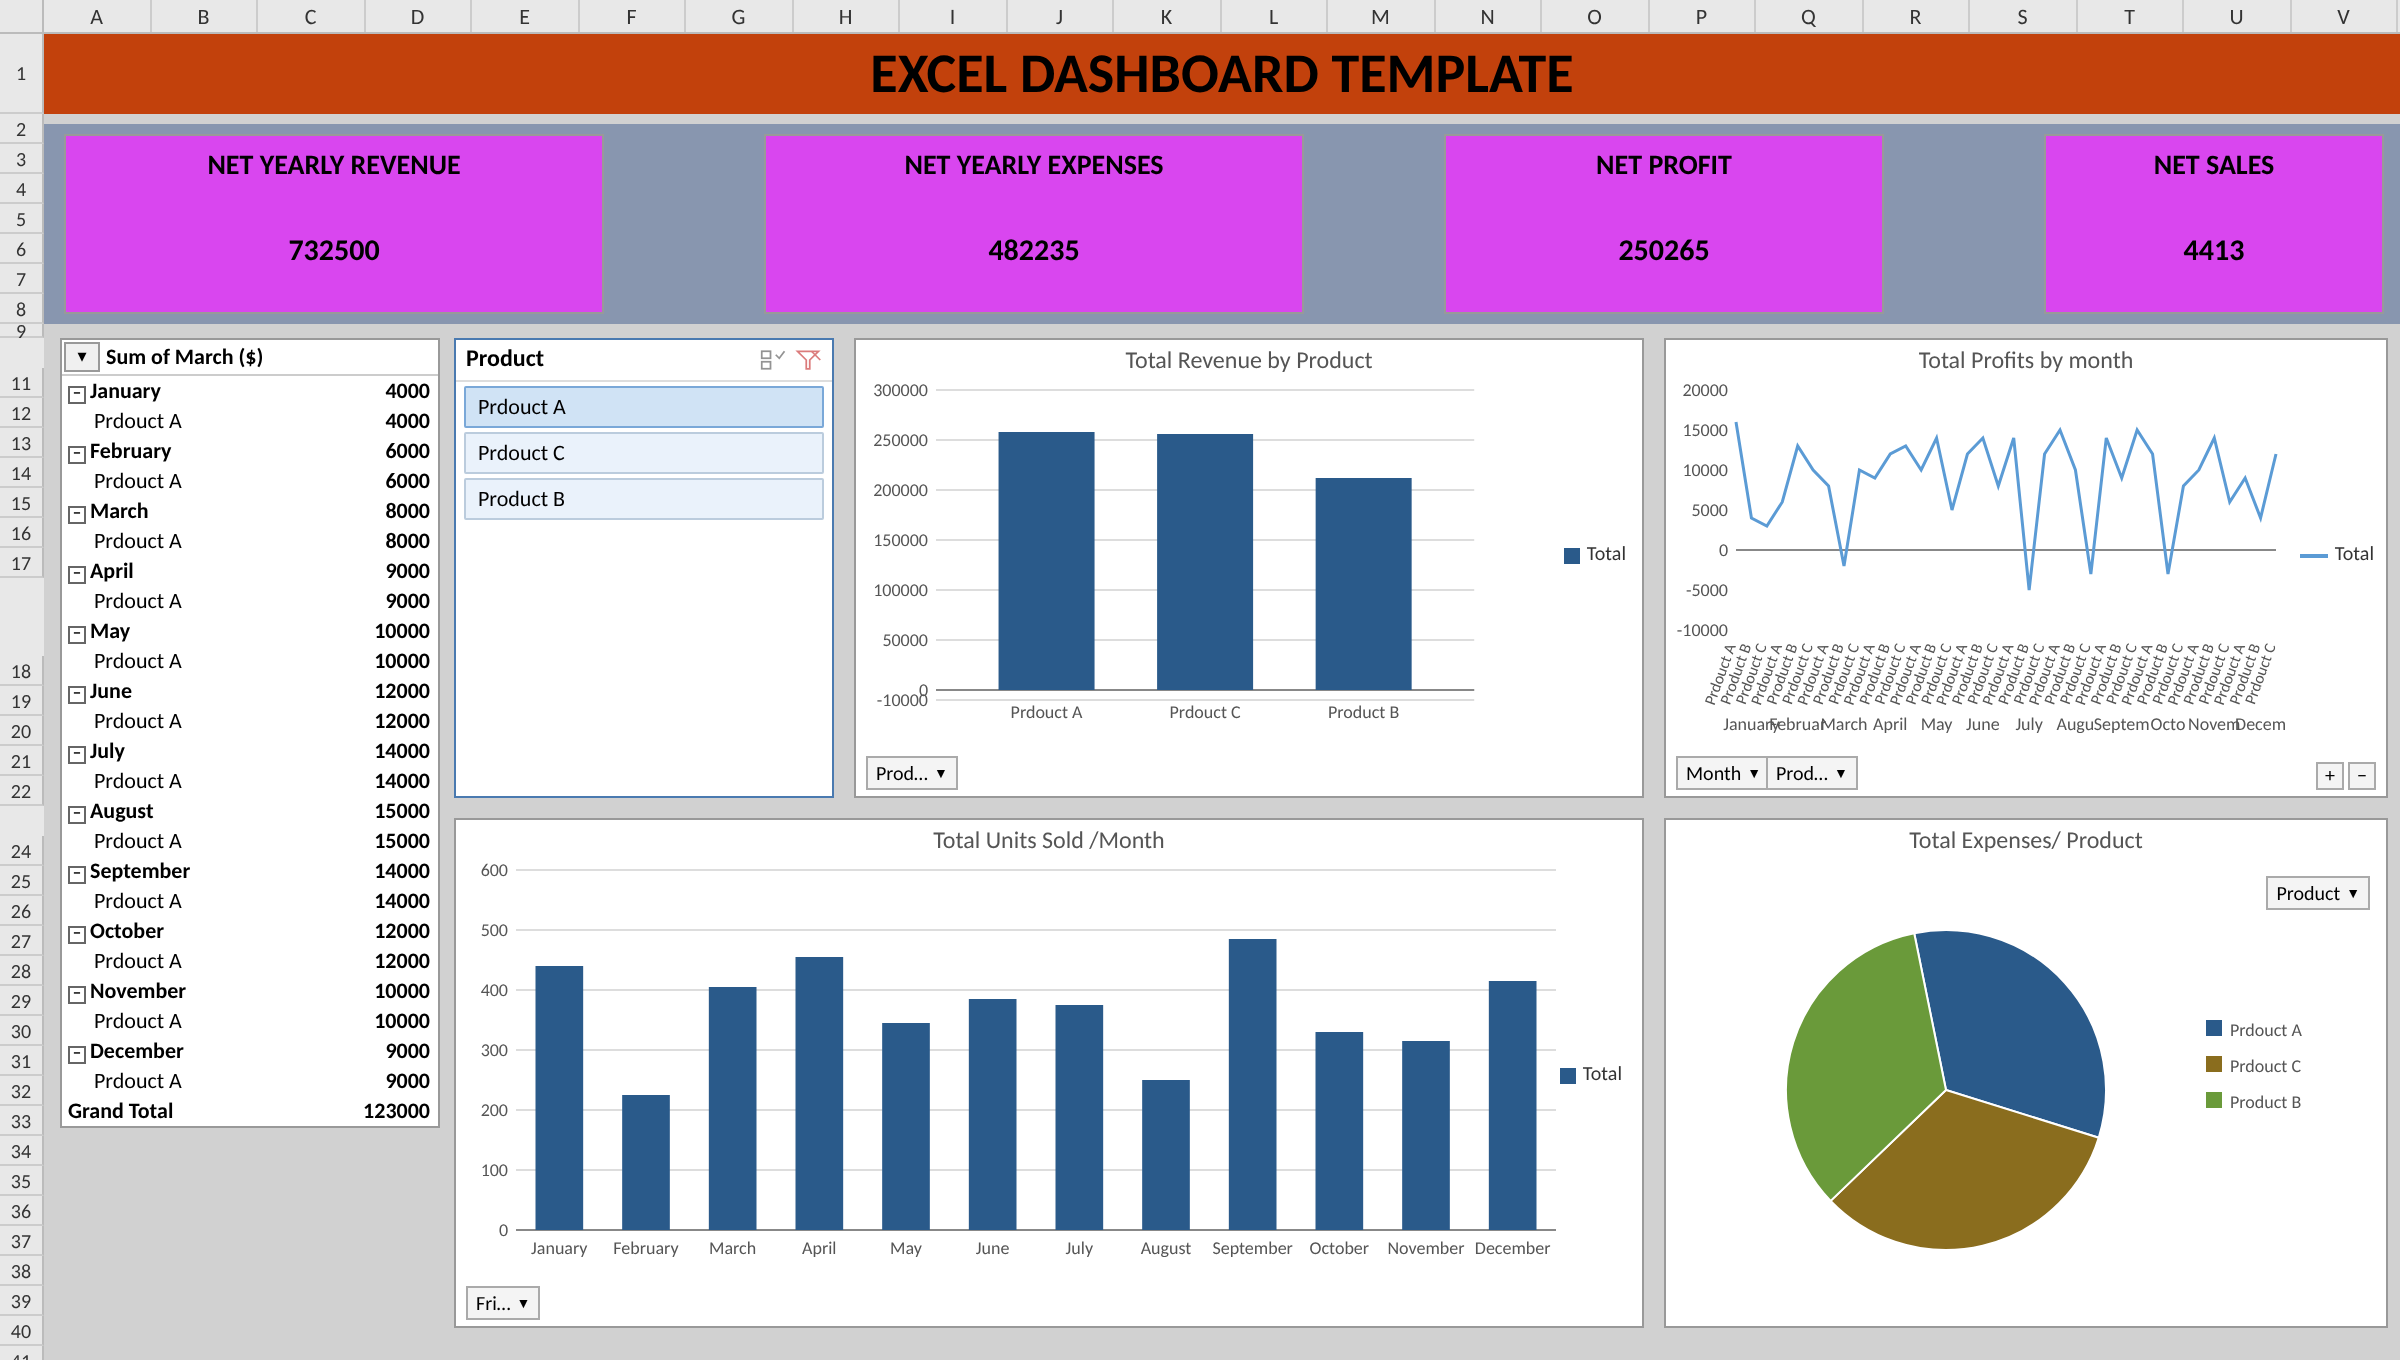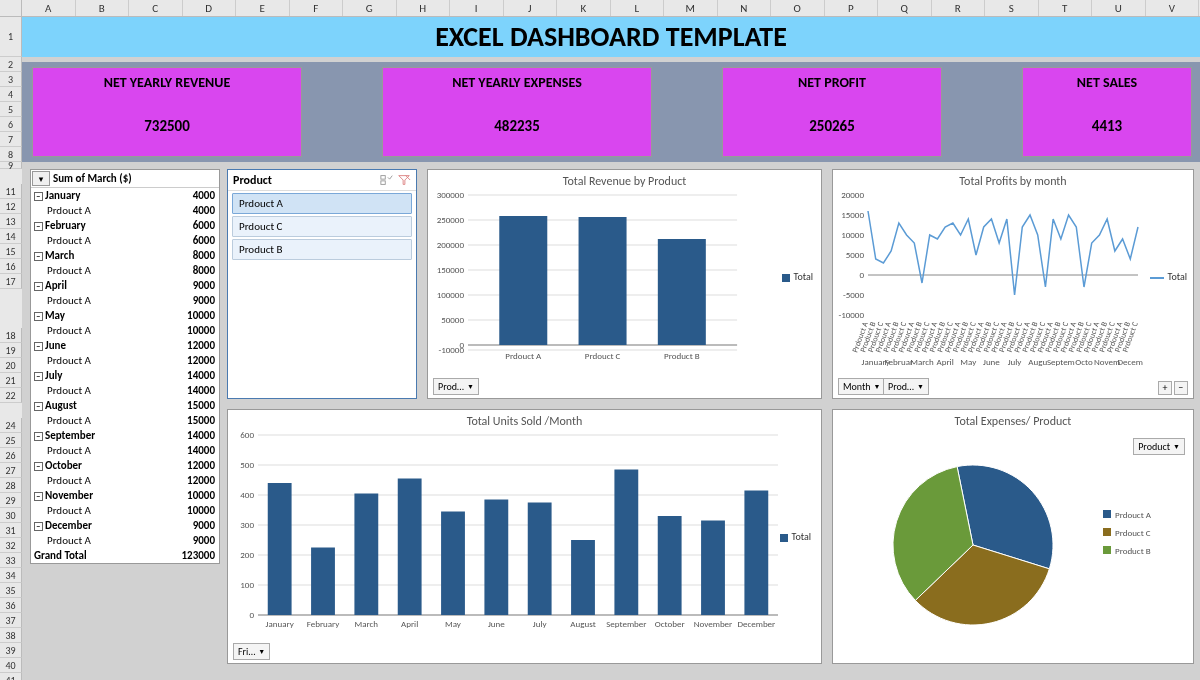--- a/index.html
+++ b/index.html
@@ -4,21 +4,21 @@
 <style>
 * { box-sizing: border-box; margin: 0; padding: 0; }
 body { font-family: Calibri, Arial, sans-serif; font-size: 11px; background: #fff; overflow: hidden; }
 .sheet { position: relative; width: 1200px; height: 680px; }
 .colhdr { position: absolute; top: 0; left: 22px; right: 0; height: 17px; background: #e8e8e8; display: flex; border-bottom: 1px solid #bbb; }
 .colhdr div { border-right: 1px solid #ccc; text-align: center; font-size: 11px; color: #333; line-height: 17px; }
 .rowhdr { position: absolute; top: 17px; left: 0; width: 22px; background: #e8e8e8; }
 .rowhdr div { border-bottom: 1px solid #ccc; border-right: 1px solid #bbb; text-align: center; font-size: 10px; color: #333; }
 .corner { position: absolute; top: 0; left: 0; width: 22px; height: 17px; background: #e8e8e8; border-right: 1px solid #bbb; border-bottom: 1px solid #bbb; }
 .canvas { position: absolute; top: 17px; left: 22px; right: 0; bottom: 0; background: #d1d1d1; }
-.title { position: absolute; top: 0; left: 0; right: 0; height: 40px; font-size: 28px; font-weight: bold; text-align: center; line-height: 40px; background: #7dd3fc;}
+.title { position: absolute; top: 0; left: 0; right: 0; height: 40px; font-size: 28px; font-weight: bold; text-align: center; line-height: 40px; background: #c2410c;}
 .kpibar { position: absolute; top: 45px; left: 0; right: 0; height: 100px; background: #8896af; }
 .kpi { position: absolute; background: #d946ef; text-align: center; border: 1px solid #999; }
 .kpi .lbl { font-weight: bold; font-size: 14px; padding-top: 6px; }
 .kpi .val { font-weight: bold; font-size: 15px; padding-top: 26px; }
 .pivot { position: absolute; top: 152px; left: 8px; width: 190px; background: #fff; border: 1px solid #999; font-size: 11px; }
 .pivot .phdr { display: flex; border-bottom: 1px solid #ccc; background: #fff; }
 .pivot .phdr .fbtn { width: 18px; height: 15px; border: 1px solid #999; margin: 1px; font-size: 9px; text-align: center; line-height: 13px; background: #f0f0f0; }
 .pivot .phdr .ptitle { flex:1; font-weight: bold; padding: 2px; }
 .pivot .row { display: flex; height: 15px; line-height: 15px; }
 .pivot .row .c1 { width: 110px; padding-left: 3px; }

